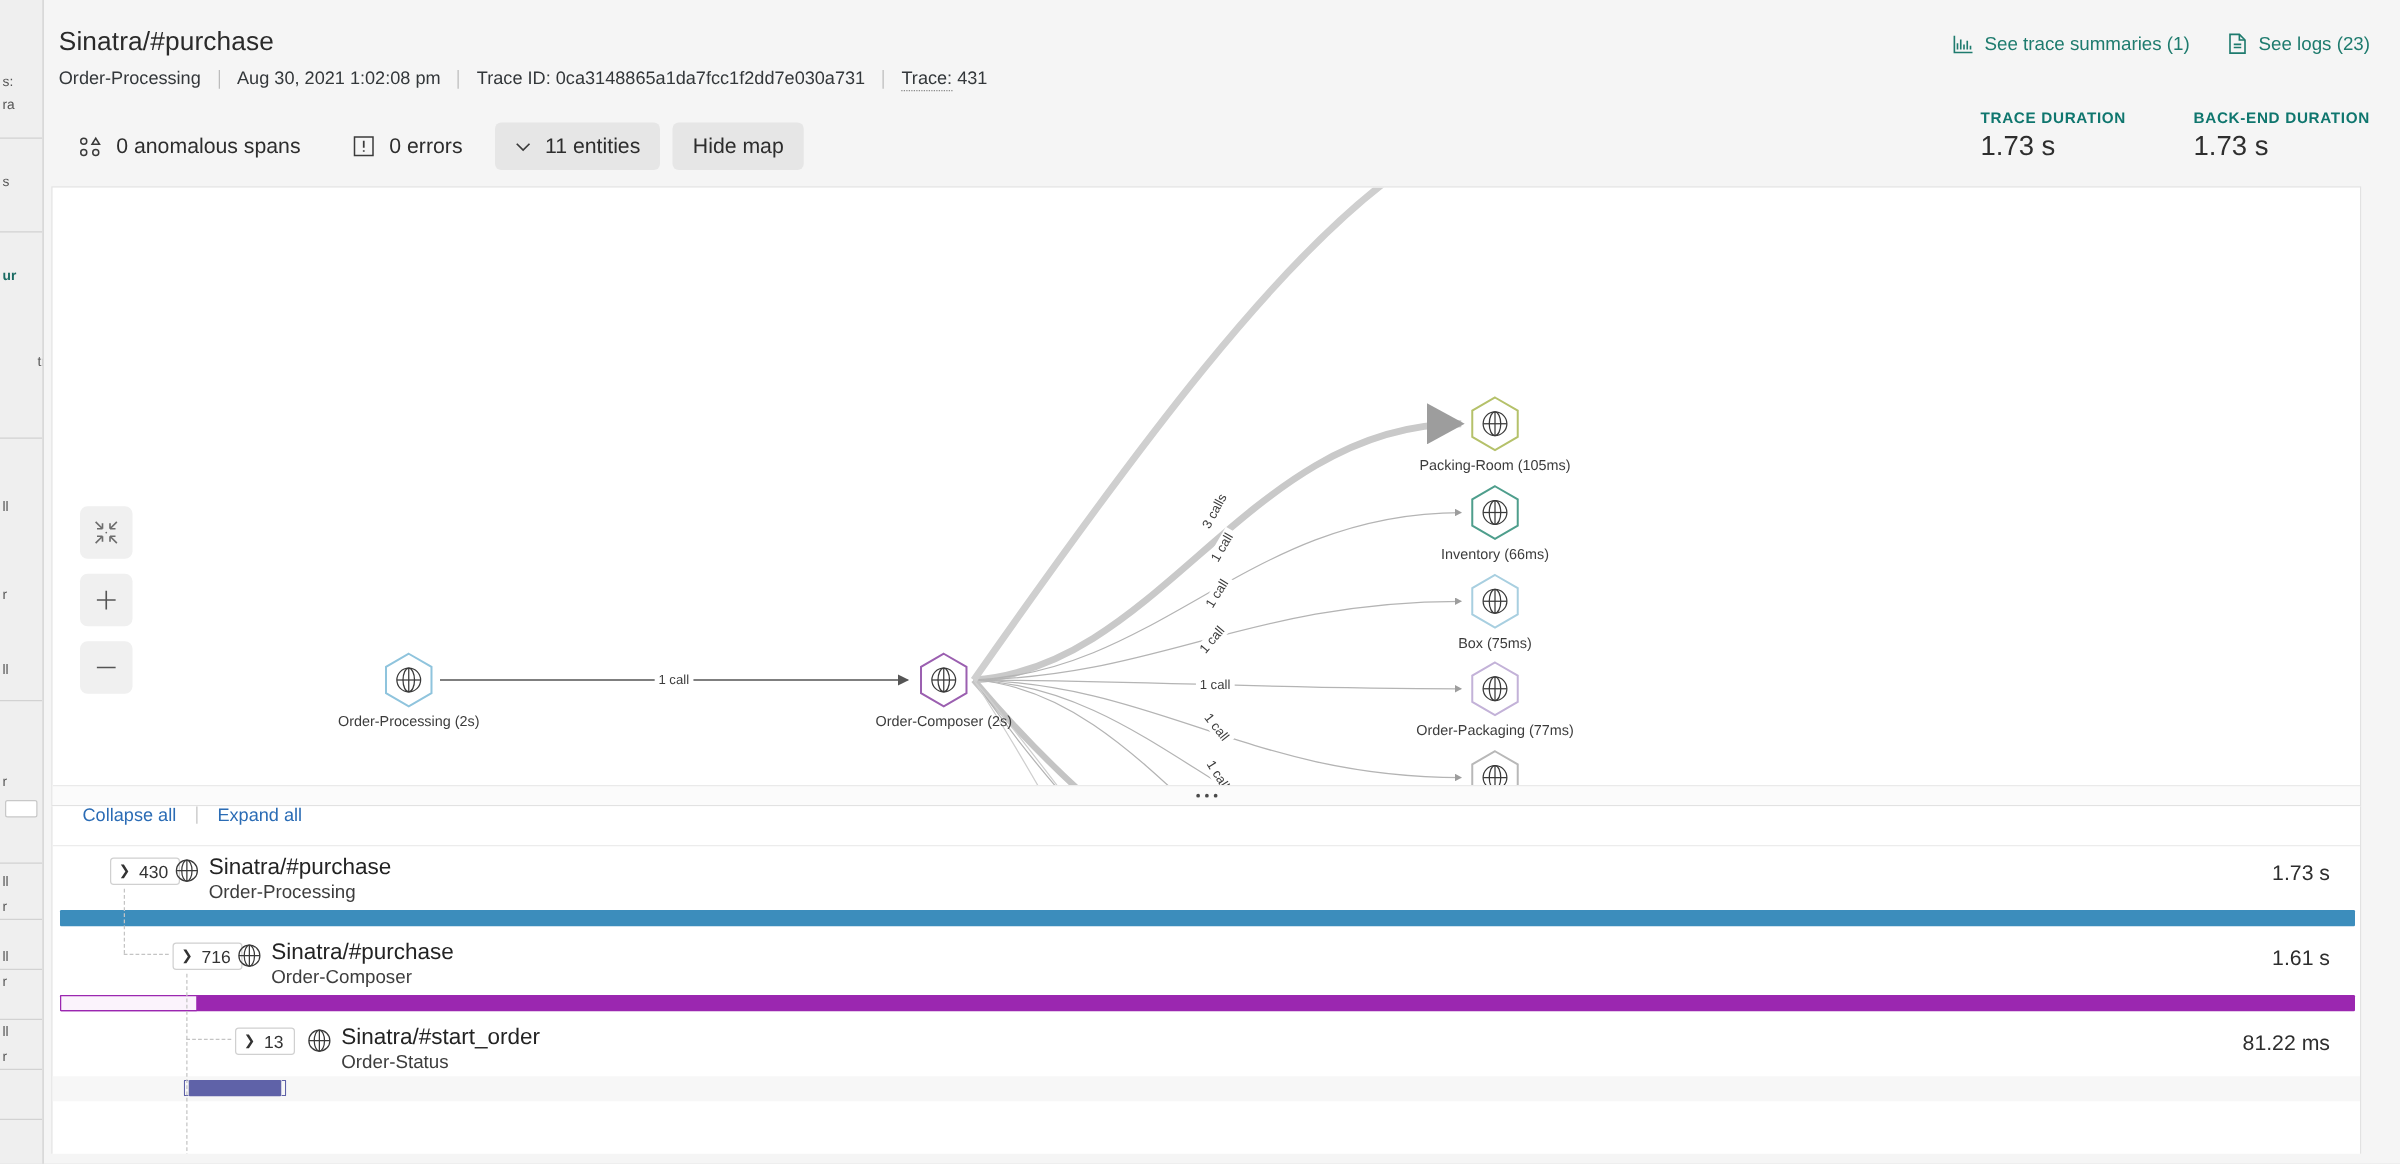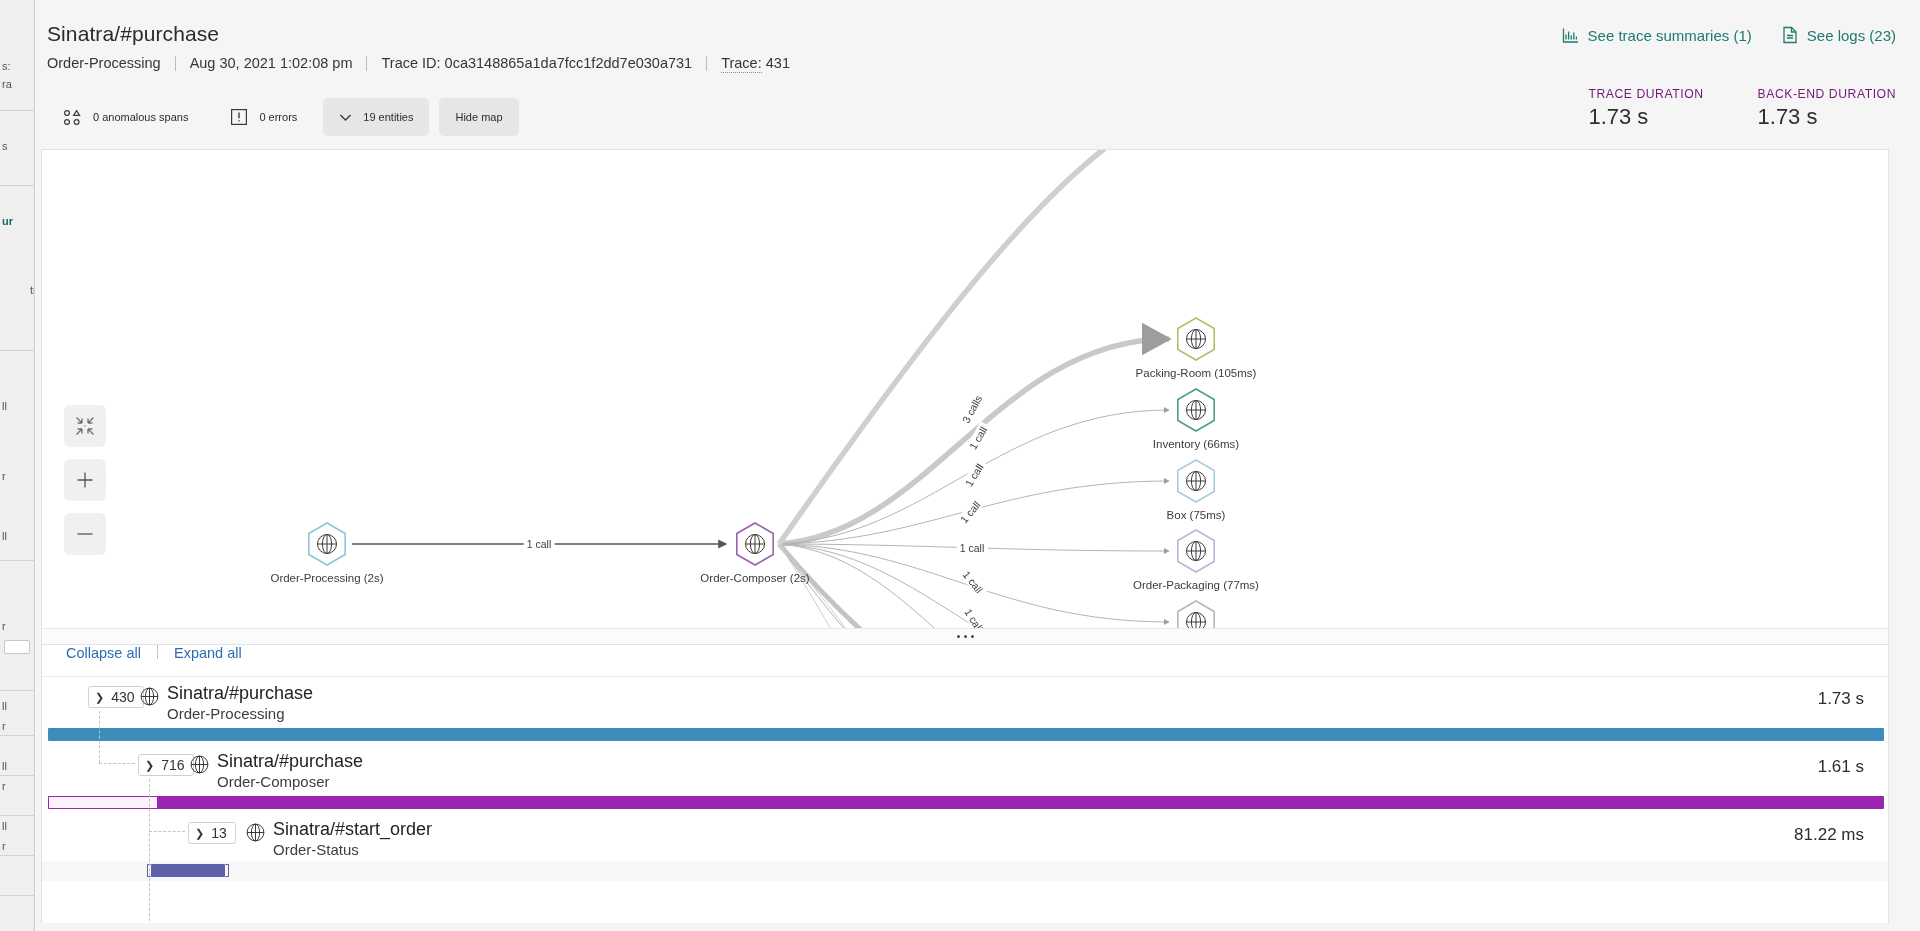--- a/index.html
+++ b/index.html
@@ -70,33 +70,33 @@
   .hdr-link svg { display: block; }
 
   
   #toolbar {
     position: relative; margin-top: 20px; padding-left: 12px;
     height: 52px; display: flex; align-items: center; gap: 10px;
   }
   .chip {
     display: flex; align-items: center; gap: 11px;
     height: 38px; padding: 0 16px; border-radius: 5px;
-    font-size: 11px; color: #2d2d2d; cursor: pointer;
+    font-size: 17px; color: #2d2d2d; cursor: pointer;
     background: transparent; border: none;
   }
   .chip.filled { background: #e6e6e6; }
   .chip svg { display: block; }
 
   #durations {
     position: absolute; right: 24px; top: -4px;
     display: flex; gap: 54px;
   }
   .dur-block { text-align: left; }
   .dur-label {
-    font-size: 12.2px; letter-spacing: .55px; color: #701a75; font-weight: 400;
+    font-size: 12.2px; letter-spacing: .55px; color: #0f766e; font-weight: 700;
   }
   .dur-value {
     font-size: 22px; color: #2e2e2e; margin-top: 3px; font-weight: 400;
   }
 
   
   #map-wrap {
     position: relative; margin: 6px 0 0 6px;
     width: 1848px; height: 496px;
     background: #ffffff; border: 1px solid #e2e2e2;
@@ -281,21 +281,21 @@
       </span>
       <span>0 errors</span>
     </div>
 
     <div class="chip filled">
       <span>
         <svg width="13" height="9" viewBox="0 0 13 9" fill="none" stroke="#3b3b3b" stroke-width="1.4">
           <path d="M1.4 2 L6.5 7 L11.6 2"></path>
         </svg>
       </span>
-      <span>19 entities</span>
+      <span>11 entities</span>
     </div>
 
     <div class="chip filled">
       <span>Hide map</span>
     </div>
 
     <div id="durations">
       <div class="dur-block">
         <div class="dur-label">TRACE DURATION</div>
         <div class="dur-value">1.73 s</div>

